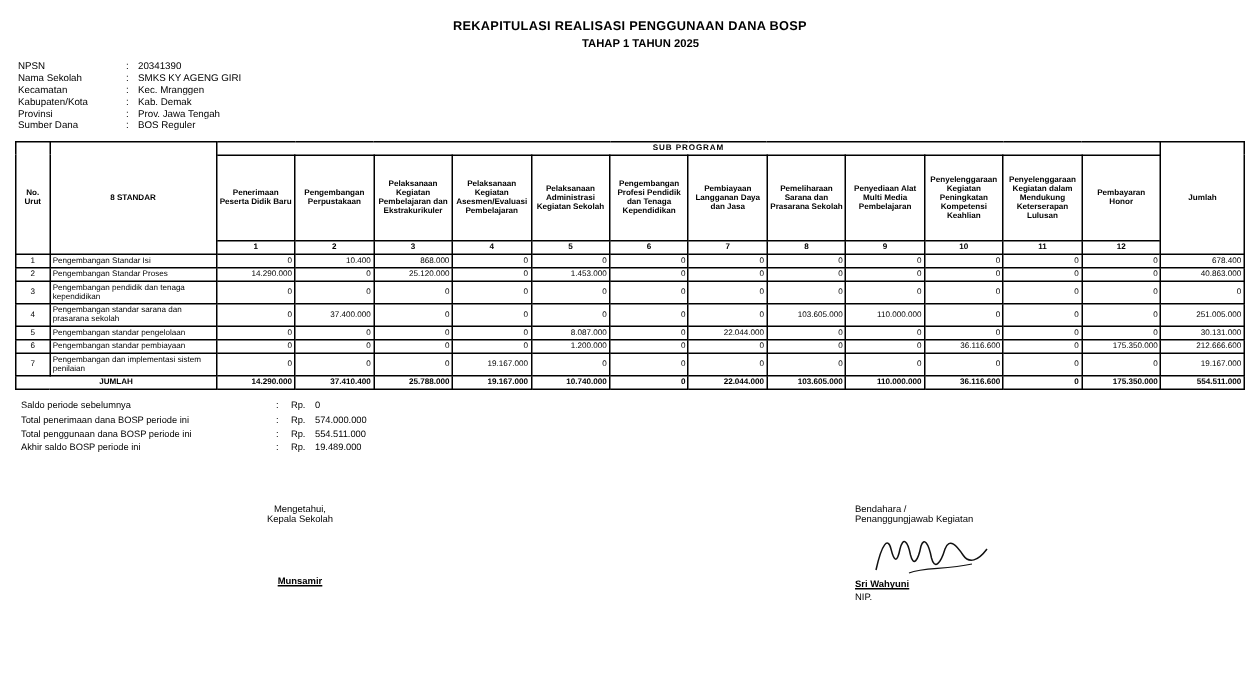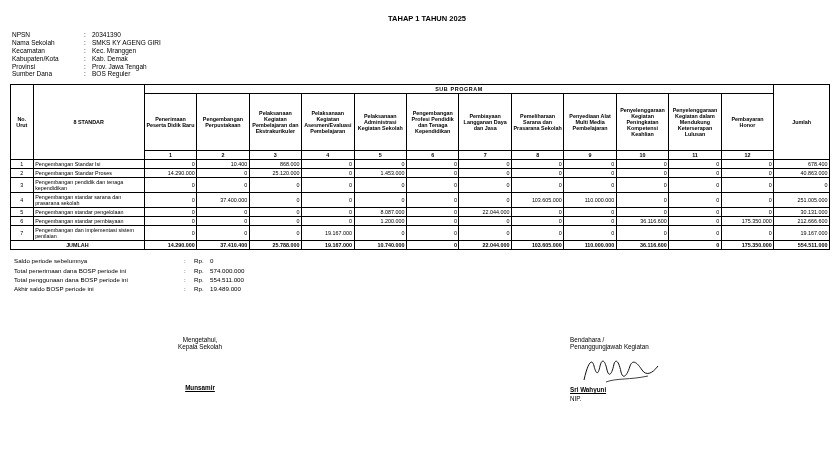--- a/index.html
+++ b/index.html
@@ -68,20 +68,21 @@
   .sign .right .nm{font-weight:bold;text-decoration:underline;margin-top:36px;}
   .sig-scribble{position:absolute;}
 
 </style>
 </head>
 <body>
 
 <div class="page">
 
   <div class="title-block">
+    <div class="t1">REKAPITULASI REALISASI PENGGUNAAN DANA BOSP</div>
     <div class="t3">TAHAP 1 TAHUN 2025</div>
   </div>
 
   <div class="ident">
     <table>
       <tbody>
         <tr>
           <td class="lab">NPSN</td>
           <td class="sep">:</td>
           <td class="val">20341390</td>

